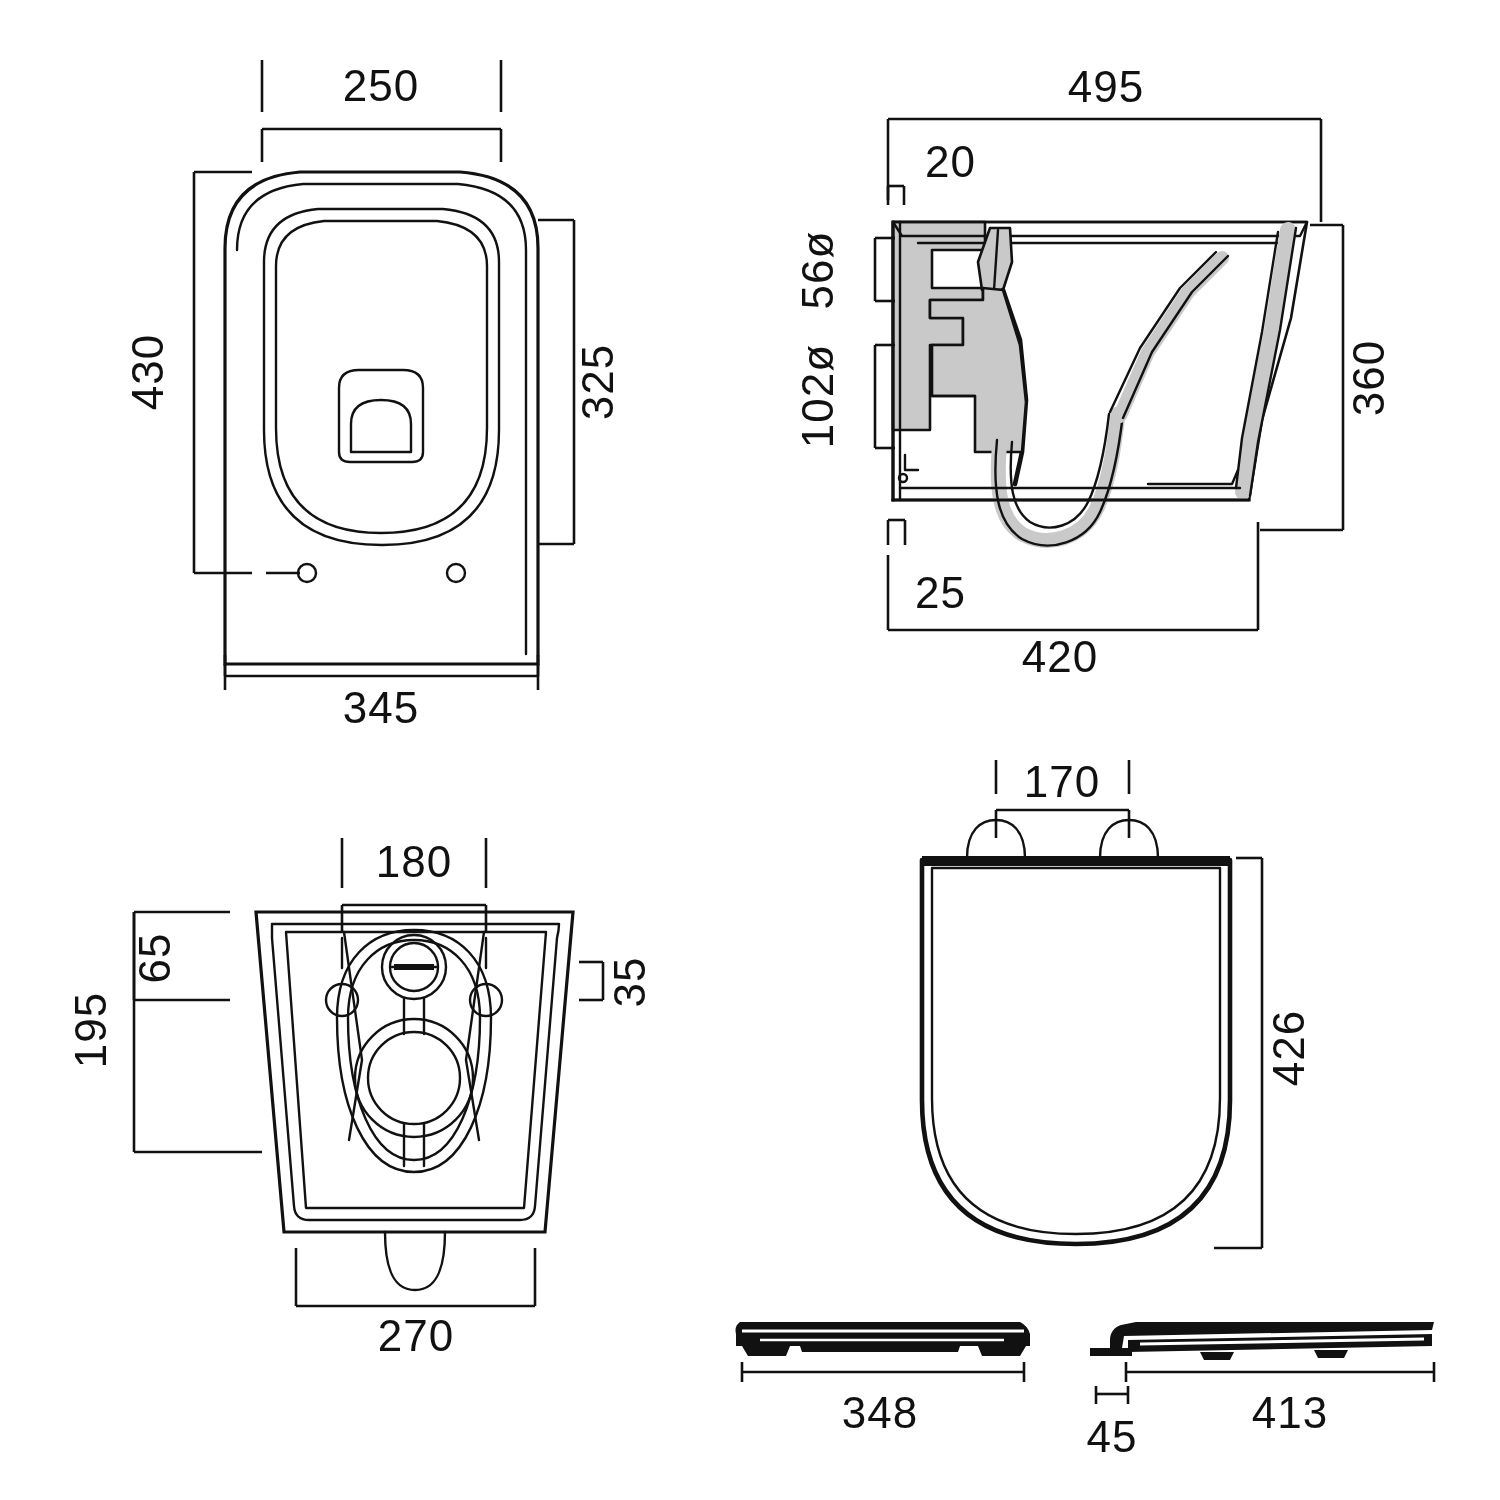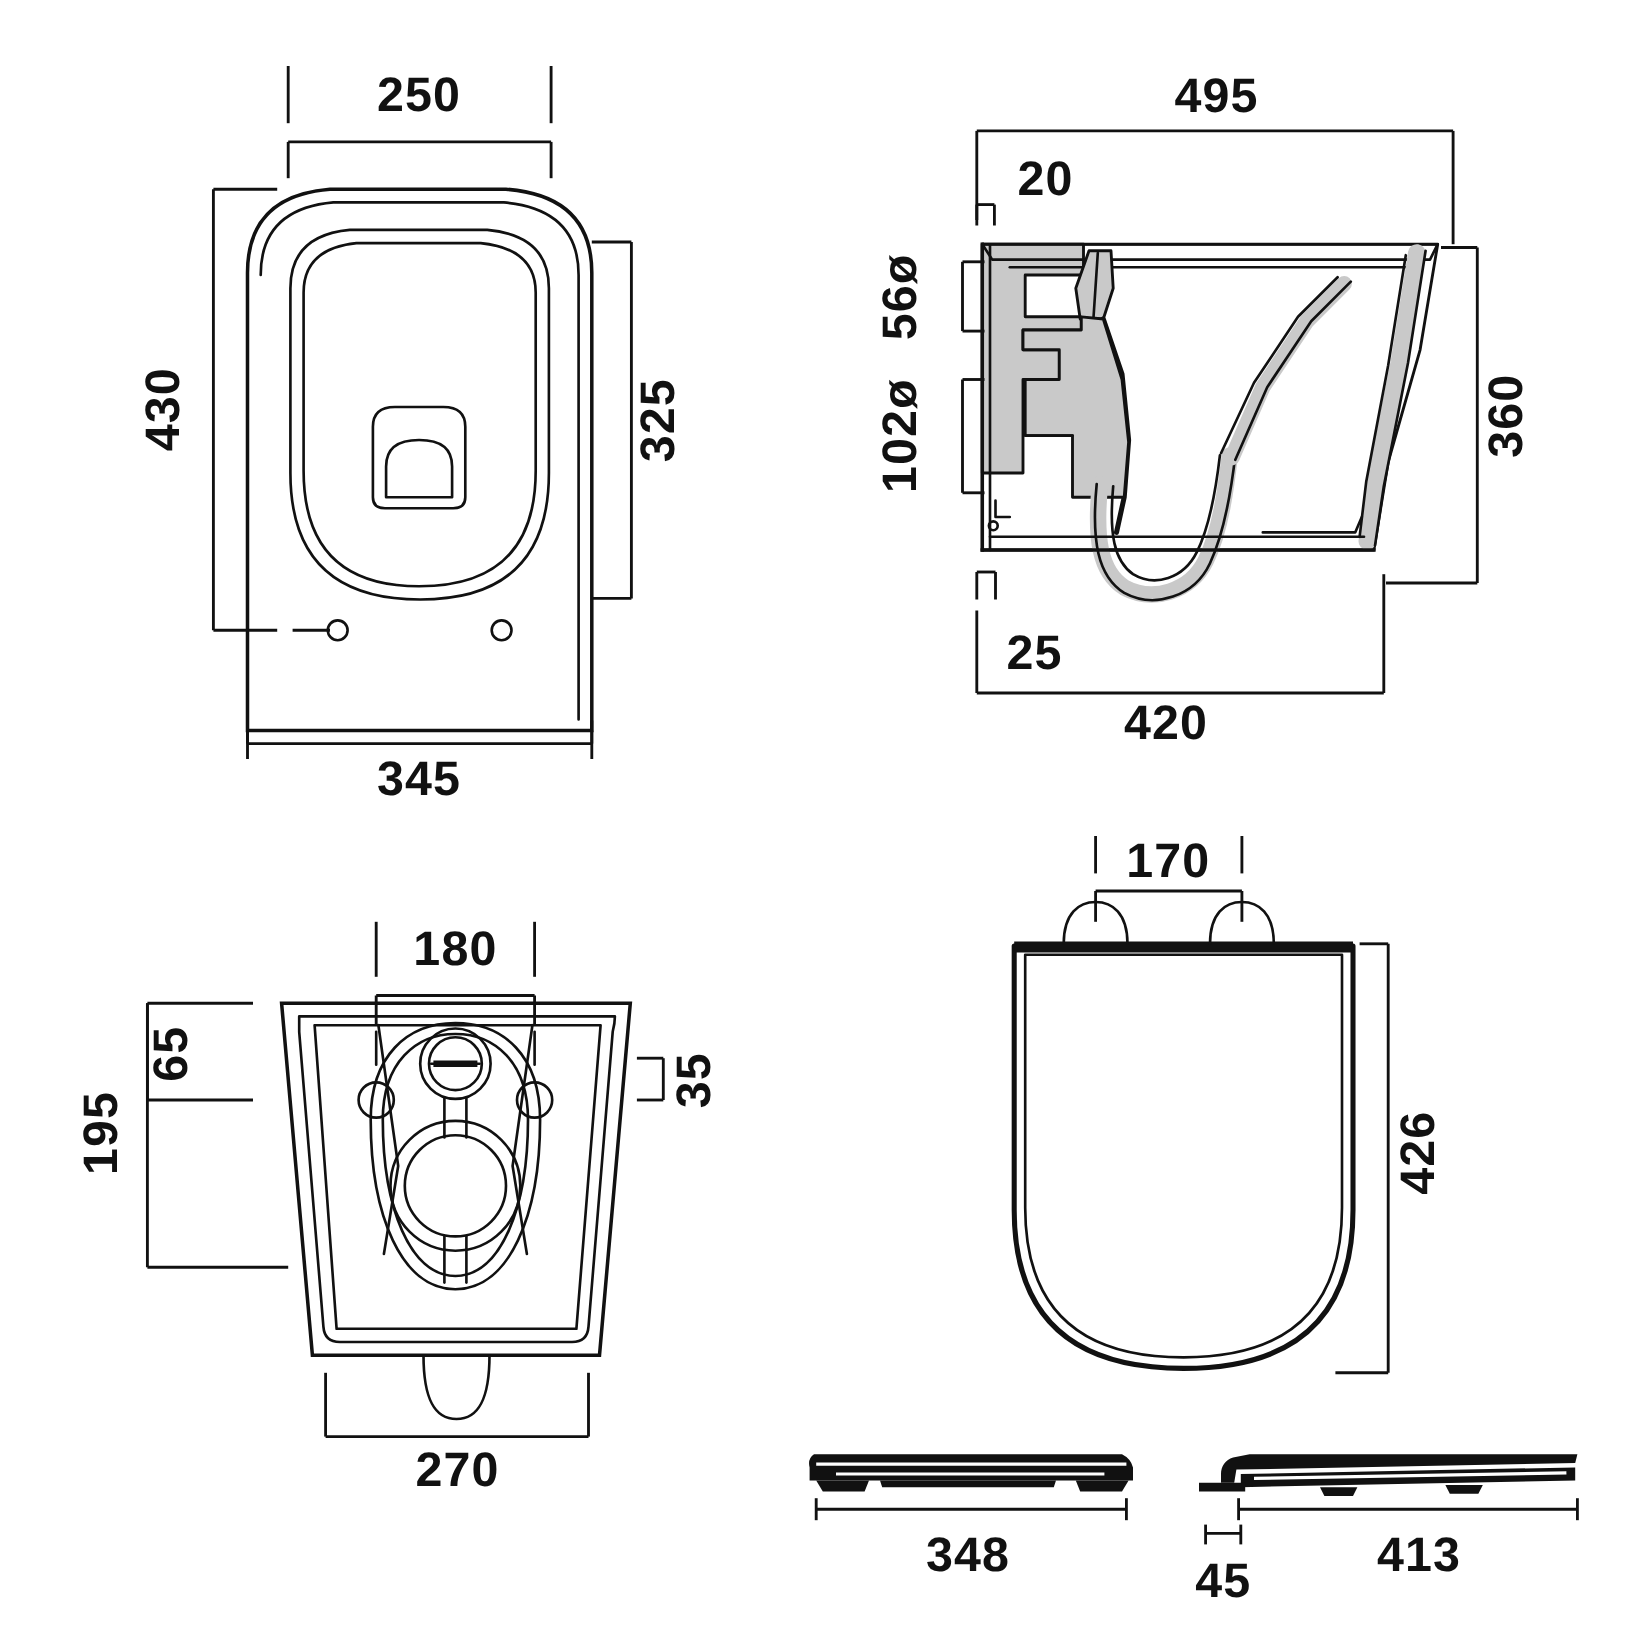--- a/index.html
+++ b/index.html
@@ -11,21 +11,20 @@
     width: 1500px;
     height: 1500px;
     font-family: "Liberation Sans", sans-serif;
     overflow: hidden;
   }
   #sheet {
     position: relative;
     width: 1328px;
     height: 1500px;
     background: #ffffff;
-    font-weight: bold;
   }
   svg { display: block; }
   .dimtext {
     font-family: "Liberation Sans", sans-serif;
     font-size: 44px;
     fill: #111111;
     letter-spacing: 1px;
   }
 </style>
 </head>

